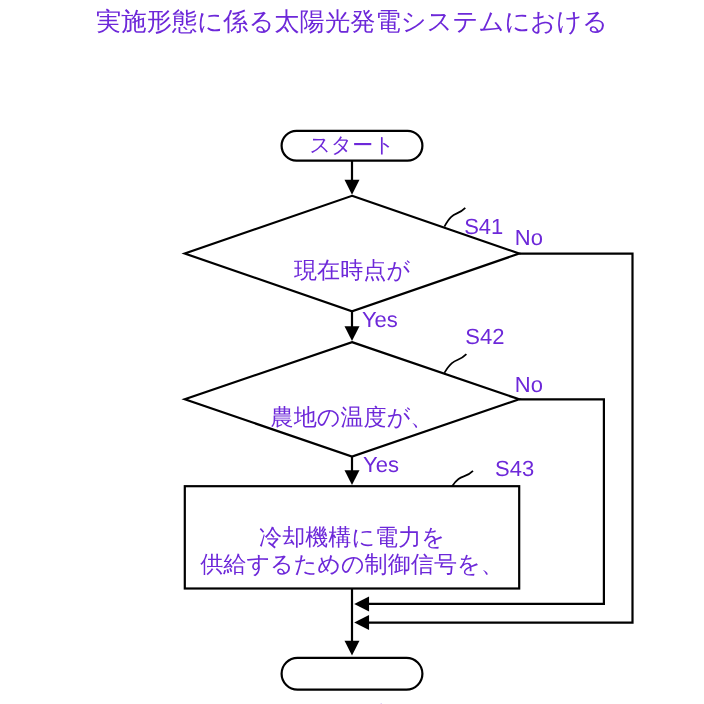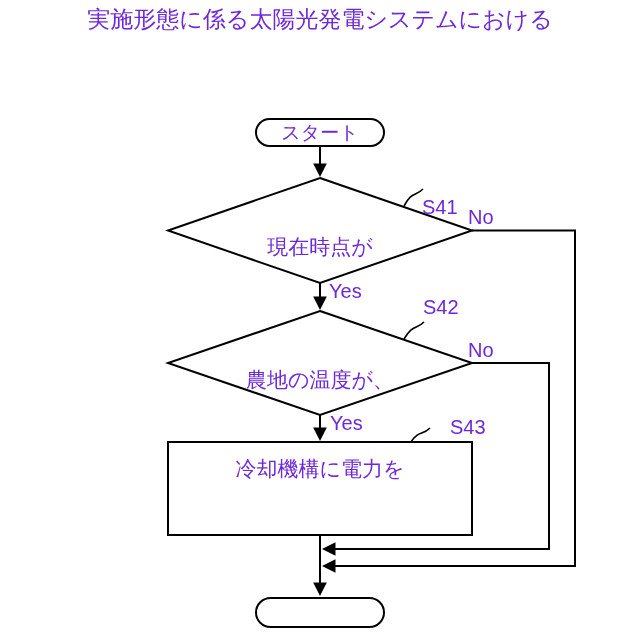--- a/index.html
+++ b/index.html
@@ -86,20 +86,21 @@
   <div class="lbl branch" style="left:468px;top:206px;">No</div>
   <div class="lbl branch" style="left:329px;top:280px;">Yes</div>
 
   <div class="node-text" style="left:170px;top:339px;width:300px;">
     <div>農地の温度が、</div>
   </div>
   <div class="lbl steplbl" style="left:423px;top:296px;">S42</div>
   <div class="lbl branch" style="left:468px;top:339px;">No</div>
   <div class="lbl branch" style="left:330px;top:412px;">Yes</div>
 
-  <div class="proc-text" style="left:168px;top:456px;width:304px;">
+  <div class="proc-text" style="left:168px;top:476px;width:304px;">
     <div>冷却機構に電力を</div>
+    <div>供給するための制御信号を、</div>
   </div>
   <div class="lbl steplbl" style="left:429px;top:416px;margin-left:21px;">S43</div>
 
   <div class="terminal-text" style="left:256px;top:634px;width:132px;line-height:29px;">エンド</div>
 
 </div>
 
 </body></html>

